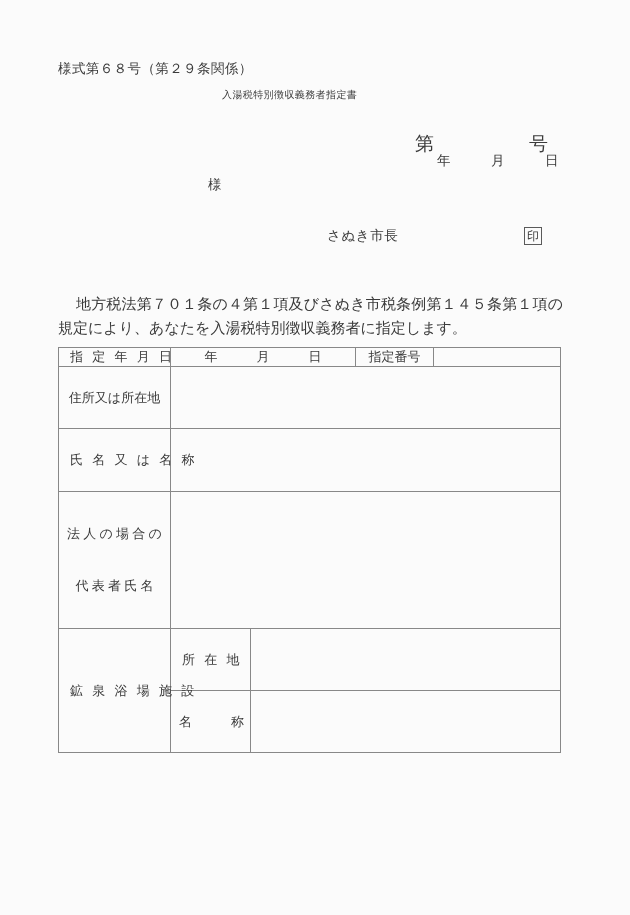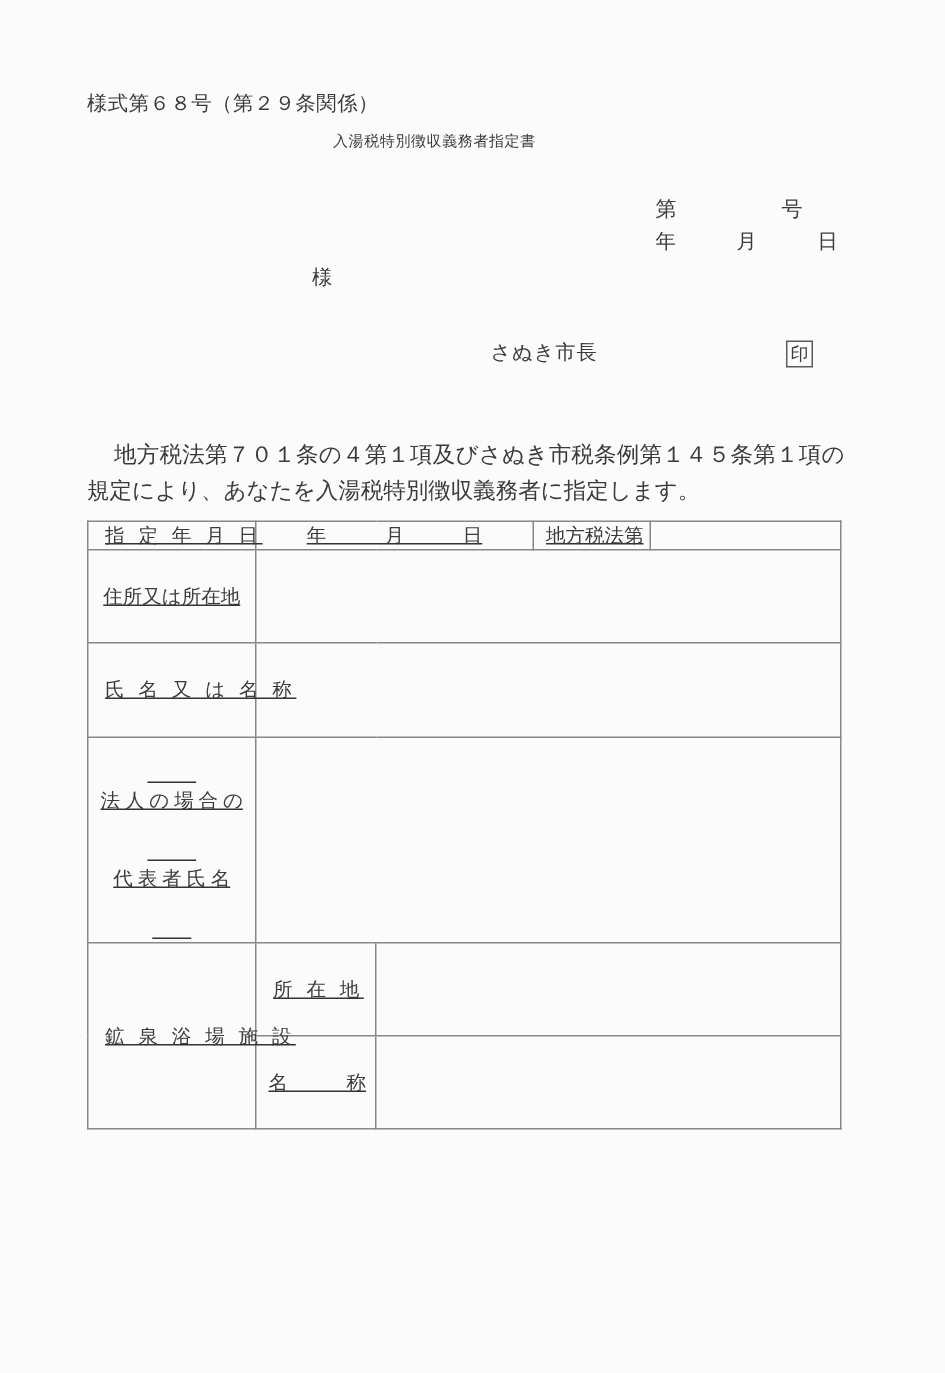--- a/index.html
+++ b/index.html
@@ -37,23 +37,23 @@
   }
   #doc-title {
     left: 222px;
     top: 90px;
     font-size: 10px;
     letter-spacing: 0.4px;
   }
 
   
   #ref-number {
-    left: 437px;
+    left: 415px;
     top: 134px;
-    font-size: 14px;
+    font-size: 19px;
   }
   #issue-date {
     left: 437px;
     top: 154px;
     font-size: 13.5px;
   }
 
   
   #addressee-suffix {
     left: 208px;
@@ -99,21 +99,20 @@
 
   
   #form-table {
     position: absolute;
     left: 58px;
     top: 347px;
     width: 502px;
     height: 373px;
     border-collapse: collapse;
     table-layout: fixed;
-    text-decoration: underline;
   }
   #form-table td {
     border: 1px solid #888888;
     font-size: 13px;
     color: #3a3a3a;
     padding: 0 8px;
     vertical-align: middle;
     white-space: pre;
   }
   td.label-cell {
@@ -161,21 +160,21 @@
       <col style="width:112px">
       <col style="width:80px">
       <col style="width:105px">
       <col style="width:78px">
       <col style="width:127px">
     </colgroup>
     <tbody>
       <tr>
         <td class="label-cell label-spread" rowspan="1">指 定 年 月 日</td>
         <td class="date-cell" colspan="2">年　　　月　　　日</td>
-        <td class="label-cell">地方税法第</td>
+        <td class="label-cell">指定番号</td>
         <td class="blank-cell"></td>
       </tr>
       <tr style="height:62px">
         <td class="label-cell">住所又は所在地</td>
         <td class="blank-cell" colspan="4"></td>
       </tr>
       <tr style="height:63px">
         <td class="label-cell label-spread">氏 名 又 は 名 称</td>
         <td class="blank-cell" colspan="4"></td>
       </tr>

